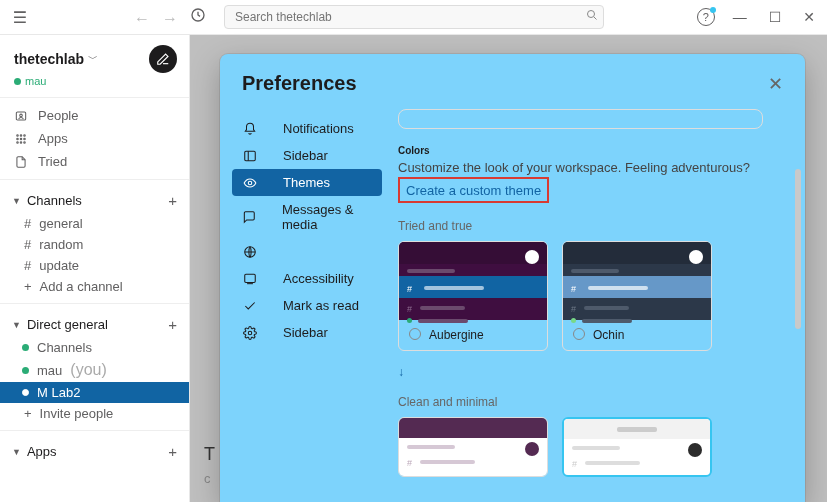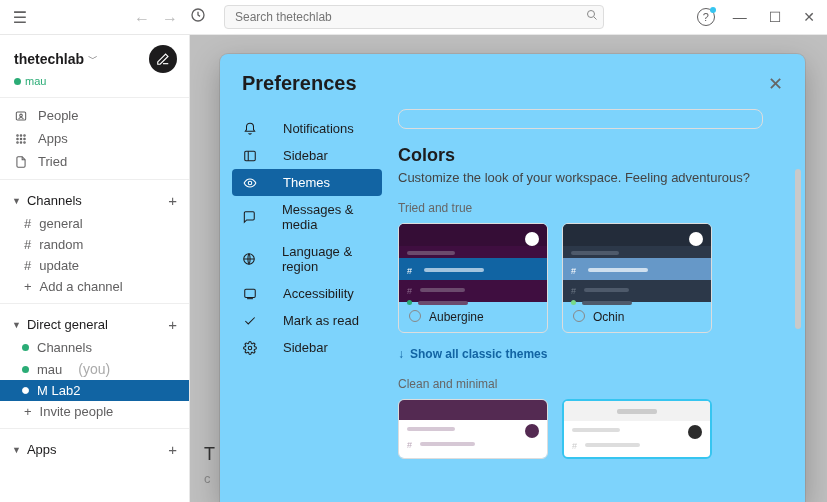--- a/index.html
+++ b/index.html
@@ -29,40 +29,40 @@
   .sb-item { display:flex; align-items:center; gap:10px; padding: 4px 14px; font-size:13px; color:#616061; cursor:pointer; }
   .sb-item svg, .sb-item .ic { width:14px; height:14px; flex:0 0 14px; }
   .sb-hdr { display:flex; align-items:center; padding: 6px 12px 4px 12px; font-size:13px; color:#1d1c1d; }
   .sb-hdr .tri { font-size:9px; margin-right:6px; color:#616061; }
   .sb-hdr .plus { margin-left:auto; color:#616061; font-size:15px; }
   .ch-item { display:flex; align-items:center; gap:8px; padding: 3px 14px 3px 24px; font-size:13px; color:#616061; cursor:pointer;}
   .dm-item { display:flex; align-items:center; gap:8px; padding: 3px 14px 3px 22px; font-size:13px; color:#616061; cursor:pointer;}
   .dm-item.sel { background:#1164a3; color:#fff; }
   .pre-dot { width:7px; height:7px; border-radius:50%; background:#2bac76; flex:0 0 7px;}
   .pre-dot.away { background:#fff; border:1px solid #aaa; }
-  .you { color:#aaa; font-size:14px;margin-left:8px; }
+  .you { color:#aaa; font-size:16px; }
 
   .main { flex:1; position:relative; background: rgba(0,0,0,0.25); }
   .behind { position:absolute; left:14px; bottom:12px; color:#888; font-size:13px; line-height:1.6; }
   .behind .big { font-size: 18px; color:#333; font-weight:400; }
 
   .modal { position:absolute; top:19px; left:30px; right:22px; bottom:0; background:#7dd3fc; border-radius:8px 8px 0 0; box-shadow: 0 0 0 1px rgba(0,0,0,.08), 0 10px 30px rgba(0,0,0,.25); overflow:hidden; display:flex; flex-direction:column; }
   .modal-h { padding: 18px 22px 14px 22px; display:flex; align-items:center; }
   .modal-h h2 { font-size:20px; font-weight:800; }
   .modal-h .close { margin-left:auto; font-size:18px; color:#666; cursor:pointer; }
   .modal-b { display:flex; flex:1; overflow:hidden; }
   .pref-nav { width:168px; padding: 6px 6px 0 12px; }
   .pref-nav .pi { display:flex; align-items:center; gap:26px; padding:6px 10px; font-size:13px; color:#1d1c1d; border-radius:4px; cursor:pointer;}
   .pref-nav .pi.sel { background:#1264a3; color:#fff; }
   .pref-nav .picon { width:15px; height:15px; display:inline-flex; align-items:center; justify-content:center; color:inherit; }
 
   .pref-content { flex:1; position:relative; padding: 0 30px 0 10px; overflow:hidden; }
   .scroll { position:absolute; right:4px; top:60px; width:6px; height:160px; background:#c9c9c9; border-radius:3px; }
   .fieldbox { border:1px solid #ddd; border-radius:8px; height:20px; margin: 0 12px 16px 0; }
-  .sec-title { font-weight:700; font-size:18px; margin: 6px 0 4px 0; }
+  .sec-title { font-weight:700; font-size:10px; margin: 6px 0 4px 0; }
   .sec-desc { font-size:13px; color:#444; }
   .linkbox { display:inline-block; border:2px solid #d83a32; padding: 2px 6px; margin-top:2px; }
   .linkbox a { color:#1264a3; font-size:13px; text-decoration:none; }
   .sub-title { font-size:12px; color:#666; margin: 16px 0 8px 0; }
   .theme-row { display:flex; gap:14px; }
   .theme-card { width:150px; border:1px solid #ddd; border-radius:6px; overflow:hidden; }
   .theme-card.sel { border:2px solid #36c5f0; }
   .theme-prev { height:78px; position:relative; }
   .theme-foot { display:flex; gap:8px; padding: 8px 10px; font-size:12px; }
   .theme-foot .radio { width:12px; height:12px; border:1px solid #888; border-radius:50%; }
@@ -260,21 +260,20 @@
               </span>
               <span>Messages &amp; media</span>
             </div>
           <div class="pi">
               <span class="picon">
                 <svg width="14" height="14" viewBox="0 0 24 24" fill="none" stroke="currentColor" stroke-width="1.8">
                   <circle cx="12" cy="12" r="9"></circle>
                   <path d="M3 12h18M12 3c2.5 3 2.5 15 0 18M12 3c-2.5 3-2.5 15 0 18"></path>
                 </svg>
               </span>
-              <span>Language &amp; region</span>
             </div>
           <div class="pi">
               <span class="picon">
                 <svg width="14" height="14" viewBox="0 0 24 24" fill="none" stroke="currentColor" stroke-width="1.8">
                   <rect x="3" y="4" width="18" height="14" rx="2"></rect>
                   <path d="M7 20h10"></path>
                 </svg>
               </span>
               <span>Accessibility</span>
             </div>
@@ -295,20 +294,23 @@
               </span>
               <span>Sidebar</span>
             </div>
         </div>
 
         <div class="pref-content">
           <div class="scroll"></div>
           <div class="fieldbox"></div>
           <div class="sec-title">Colors</div>
           <div class="sec-desc">Customize the look of your workspace. Feeling adventurous?</div>
+          <div class="linkbox">
+            <a>Create a custom theme</a>
+          </div>
 
           <div class="sub-title">Tried and true</div>
           <div class="theme-row">
             <div class="theme-card">
               <div class="theme-prev" style="background:#3f0e40;">
                 <div class="tp-circle"></div>
                 <div class="tp-bar" style="background:#350d36; height:22px;"></div>
                 <div style="padding-top:2px;">
                   <div class="tp-line" style="background:#6b4a6d; width:48px;"></div>
                   <div style="background:#1164a3; padding:2px 0;">
@@ -346,21 +348,20 @@
               </div>
               <div class="theme-foot">
                   <span class="radio"></span>
                   <span>Ochin</span>
                 </div>
             </div>
           </div>
 
           <div class="show-all">
             <span>↓</span>
-            <span>Show all classic themes</span>
           </div>
 
           <div class="sub-title">Clean and minimal</div>
           <div class="theme-row">
             <div class="theme-card" style="height:60px; overflow:hidden;">
               <div class="theme-prev" style="background:#fff; height:60px;">
                 <div class="tp-bar" style="background:#542a52; height:20px;"></div>
                 <div style="position:absolute; right:8px; top:24px; width:14px; height:14px; background:#542a52; border-radius:50%;"></div>
                 <div style="padding-top:4px;">
                   <div class="tp-line" style="background:#d6c8d5; width:48px;"></div>

